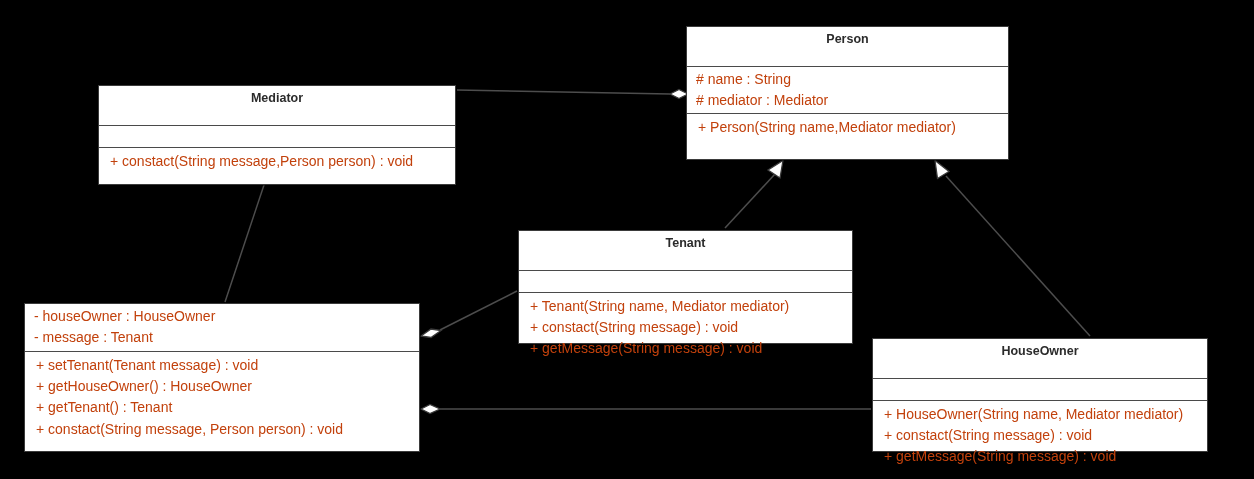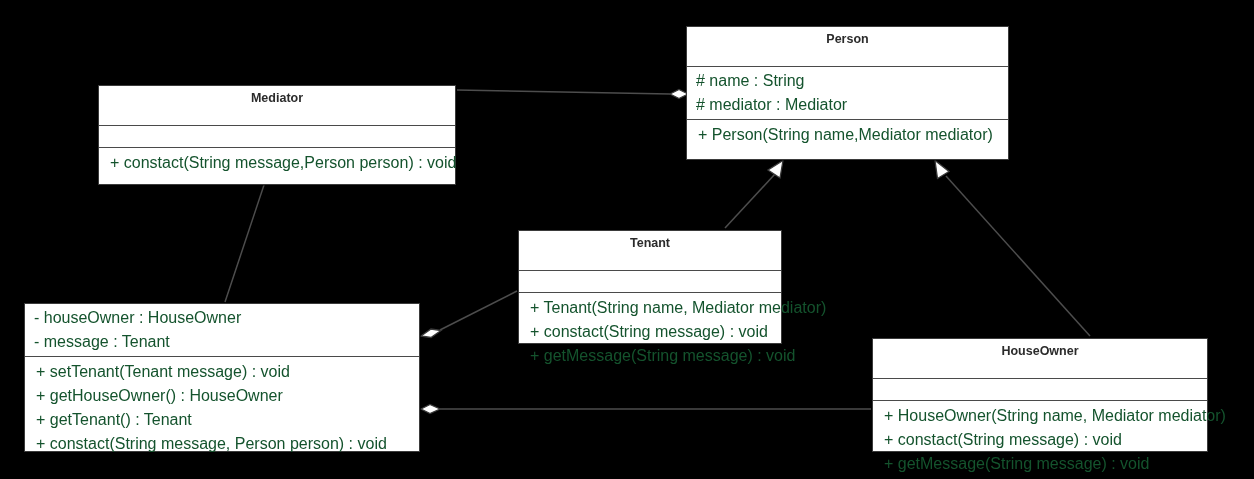--- a/index.html
+++ b/index.html
@@ -50,22 +50,22 @@
   }
   .cls-attrs.empty {
     min-height: 22px;
   }
   .cls-methods {
     box-sizing: border-box;
     padding: 3px 0 4px 2px;
     flex: 1 1 auto;
   }
   .member {
-    font-size: 16px;
-    color: #14532d;
+    font-size: 14px;
+    color: #c2410c;
     padding: 1px 6px 1px 9px;
     white-space: nowrap;
     line-height: 1.38;
   }
 </style>
 </head>
 <body>
 
 <div id="canvas">
 
@@ -114,21 +114,21 @@
     <div class="cls-title">Person</div>
     <div class="cls-attrs">
       <div class="member"># name : String</div>
       <div class="member"># mediator : Mediator</div>
     </div>
     <div class="cls-methods">
       <div class="member">+ Person(String name,Mediator mediator)</div>
     </div>
   </div>
 
-  <div class="uml-class" style="left:518px; top:230px; width:264px; height:114px;">
+  <div class="uml-class" style="left:518px; top:230px; width:335px; height:114px;">
     <div class="cls-title">Tenant</div>
     <div class="cls-attrs empty"></div>
     <div class="cls-methods">
       <div class="member">+ Tenant(String name, Mediator mediator)</div>
       <div class="member">+ constact(String message) : void</div>
       <div class="member">+ getMessage(String message) : void</div>
     </div>
   </div>
 
   <div class="uml-class" style="left:24px; top:303px; width:396px; height:149px;">

